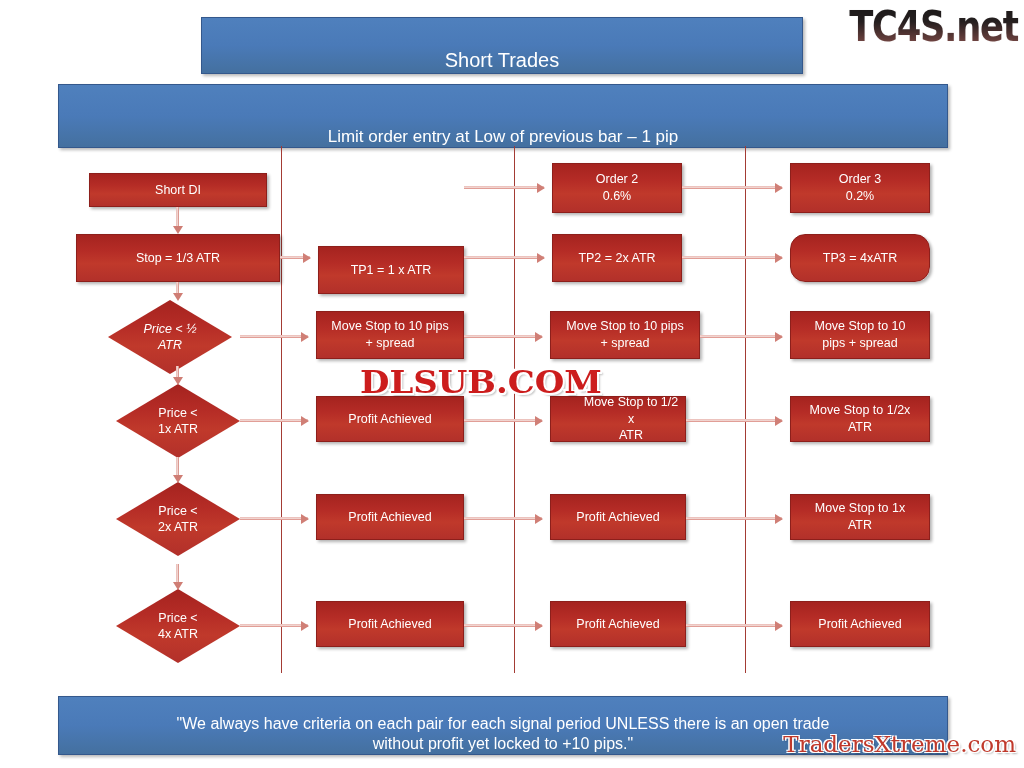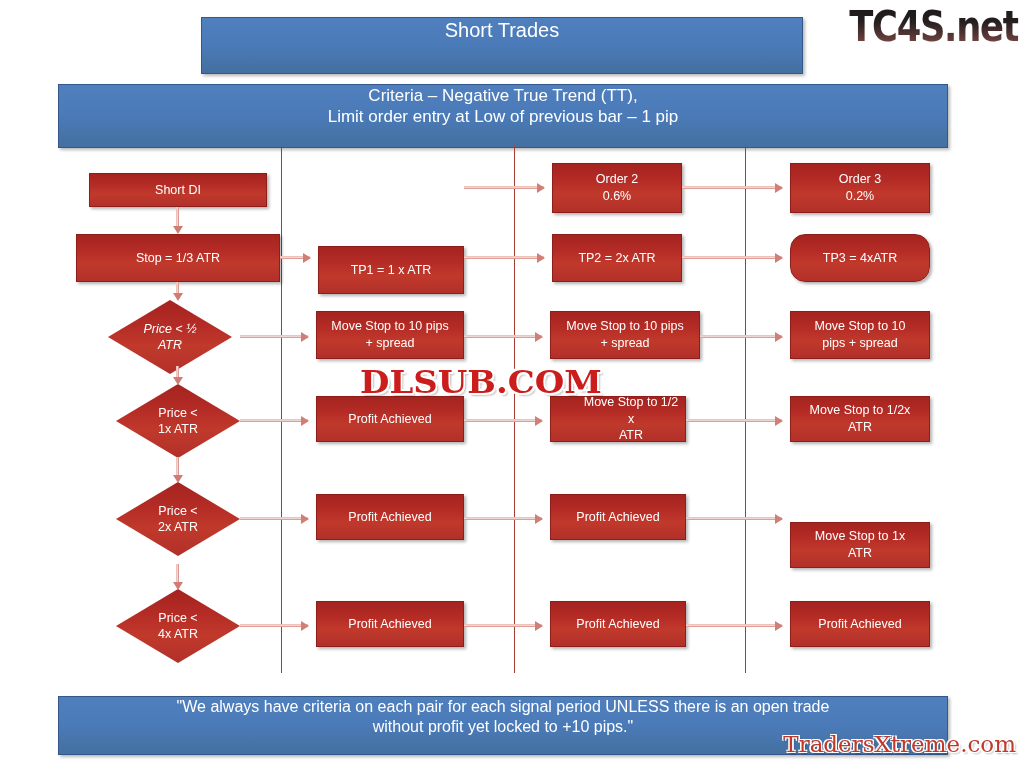--- a/index.html
+++ b/index.html
@@ -17,21 +17,21 @@
   }
 
   
   .blue-bar {
     position: absolute;
     background: linear-gradient(to bottom, #4f80bd 0%, #4a7ab8 50%, #44709f 100%);
     border: 1px solid #34588c;
     box-shadow: 2px 2px 3px rgba(0,0,0,0.28);
     color: #ffffff;
     display: flex;
-    align-items: flex-start;
+    align-items: flex-end;
     justify-content: center;
     text-align: center;
     line-height: 1.25;
   }
   #title-bar {
     left: 201px; top: 17px; width: 600px; height: 55px;
     font-size: 20px;
   }
   #criteria-bar {
     left: 58px; top: 84px; width: 888px; height: 62px;
@@ -180,21 +180,20 @@
 <div id="slide">
 
   <div id="brand-logo">TC4S.net</div>
 
   <div id="title-bar" class="blue-bar">
     <span>Short Trades</span>
   </div>
 
   <div id="criteria-bar" class="blue-bar">
     <div>
-      <div>Criteria – Negative True Trend (TT),</div>
       <div>Limit order entry at Low of previous bar – 1 pip</div>
     </div>
   </div>
 
   <div class="divider" style="left:281px;"></div>
   <div class="divider" style="left:514px;"></div>
   <div class="divider" style="left:745px;"></div>
 
   <div class="node" style="left:89px; top:173px; width:178px; height:34px;">
     <span>Short DI</span>
@@ -319,21 +318,21 @@
   </div>
 
   <div class="node" style="left:316px; top:494px; width:148px; height:46px;">
     <span>Profit Achieved</span>
   </div>
 
   <div class="node" style="left:550px; top:494px; width:136px; height:46px;">
     <span>Profit Achieved</span>
   </div>
 
-  <div class="node" style="left:790px; top:494px; width:140px; height:46px;margin-top:28px;">
+  <div class="node" style="left:790px; top:494px; width:140px; height:46px;">
     <div>
       <div>Move Stop to 1x</div>
       <div>ATR</div>
     </div>
   </div>
 
   <div class="v-arrow" style="left:176px; top:457px; height:18px;"></div>
   <div class="h-arrow" style="left:240px; top:517px; width:68px;"></div>
   <div class="h-arrow" style="left:464px; top:517px; width:78px;"></div>
   <div class="h-arrow" style="left:686px; top:517px; width:96px;"></div>

